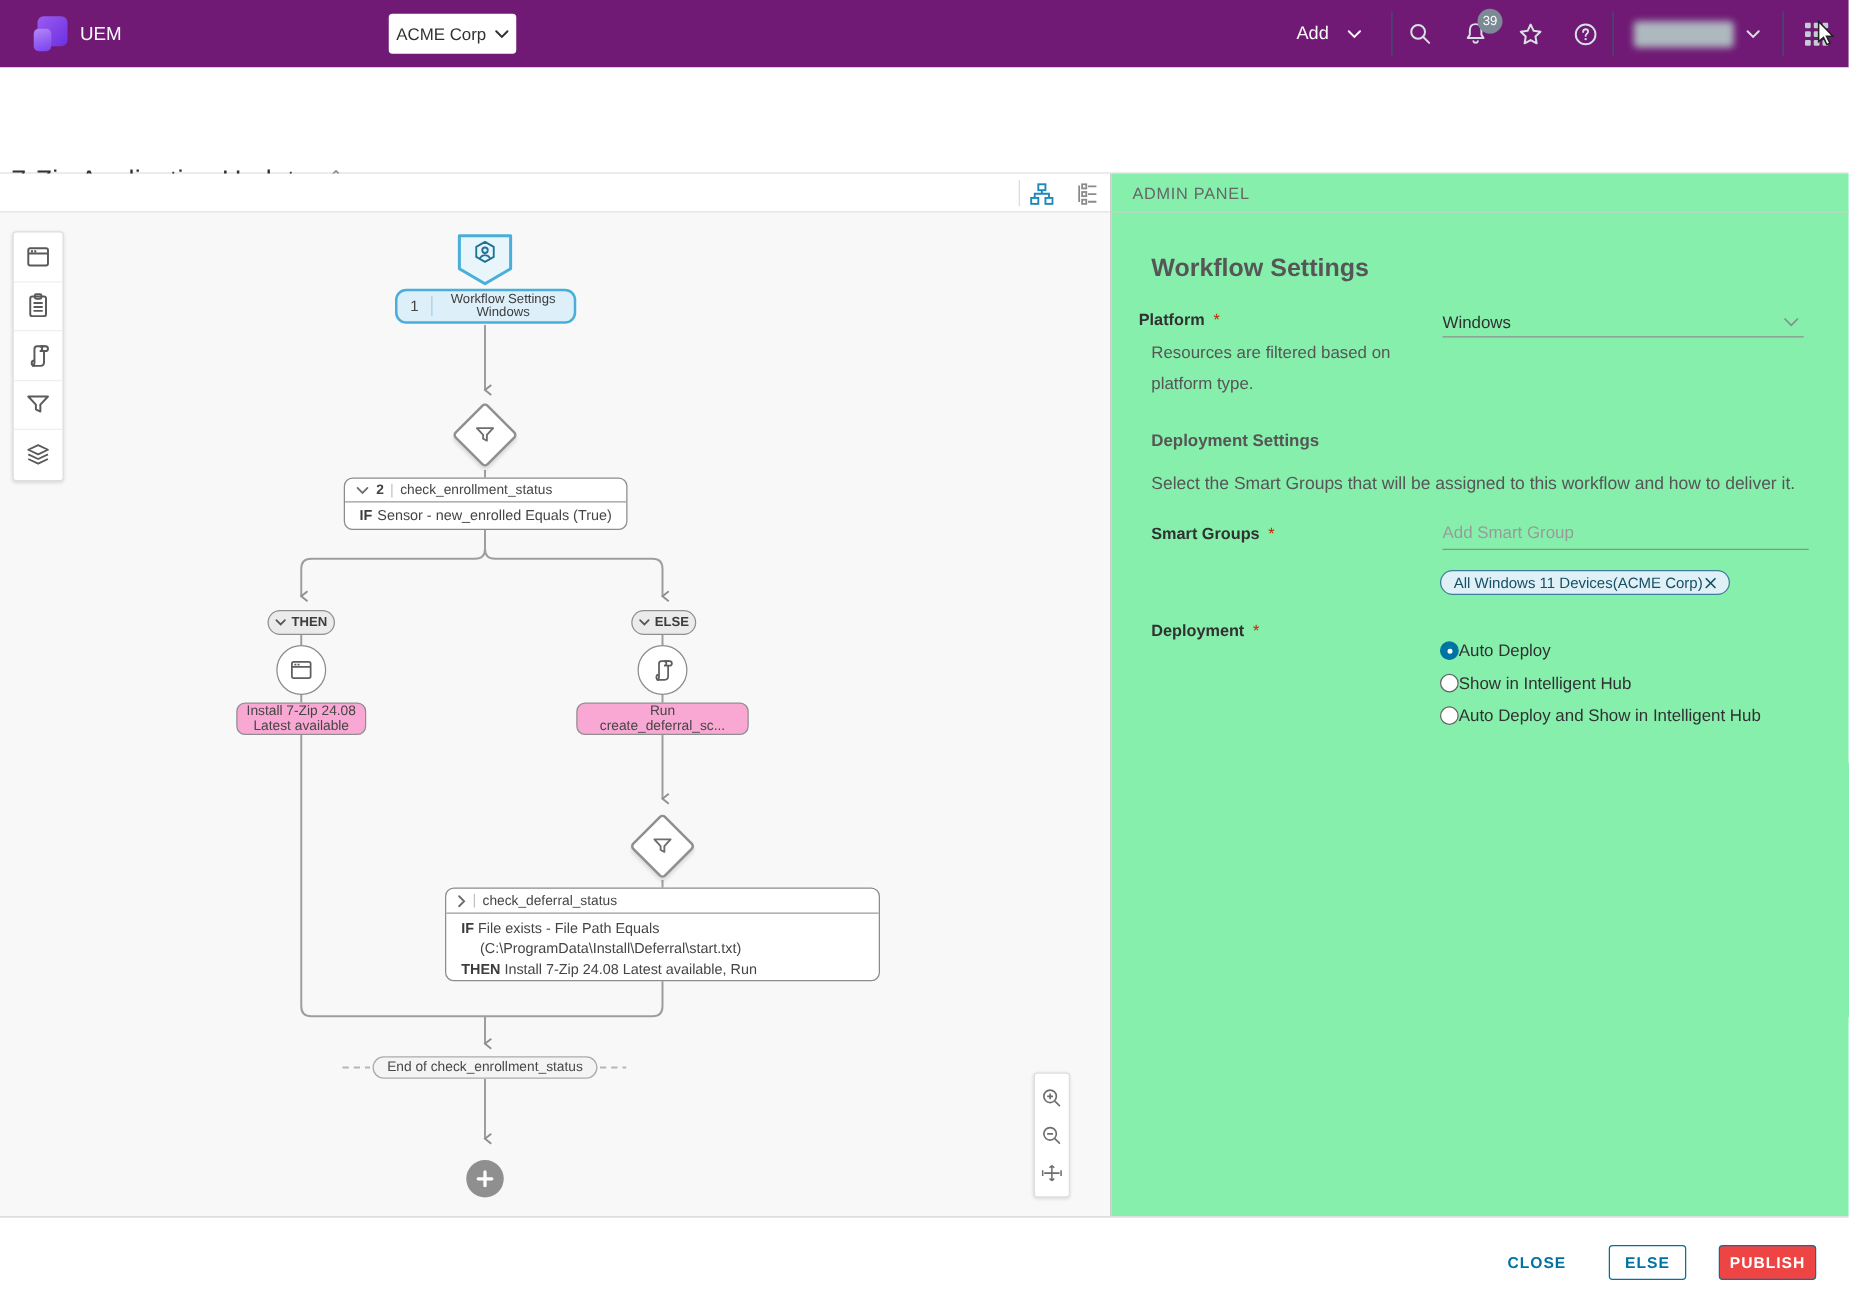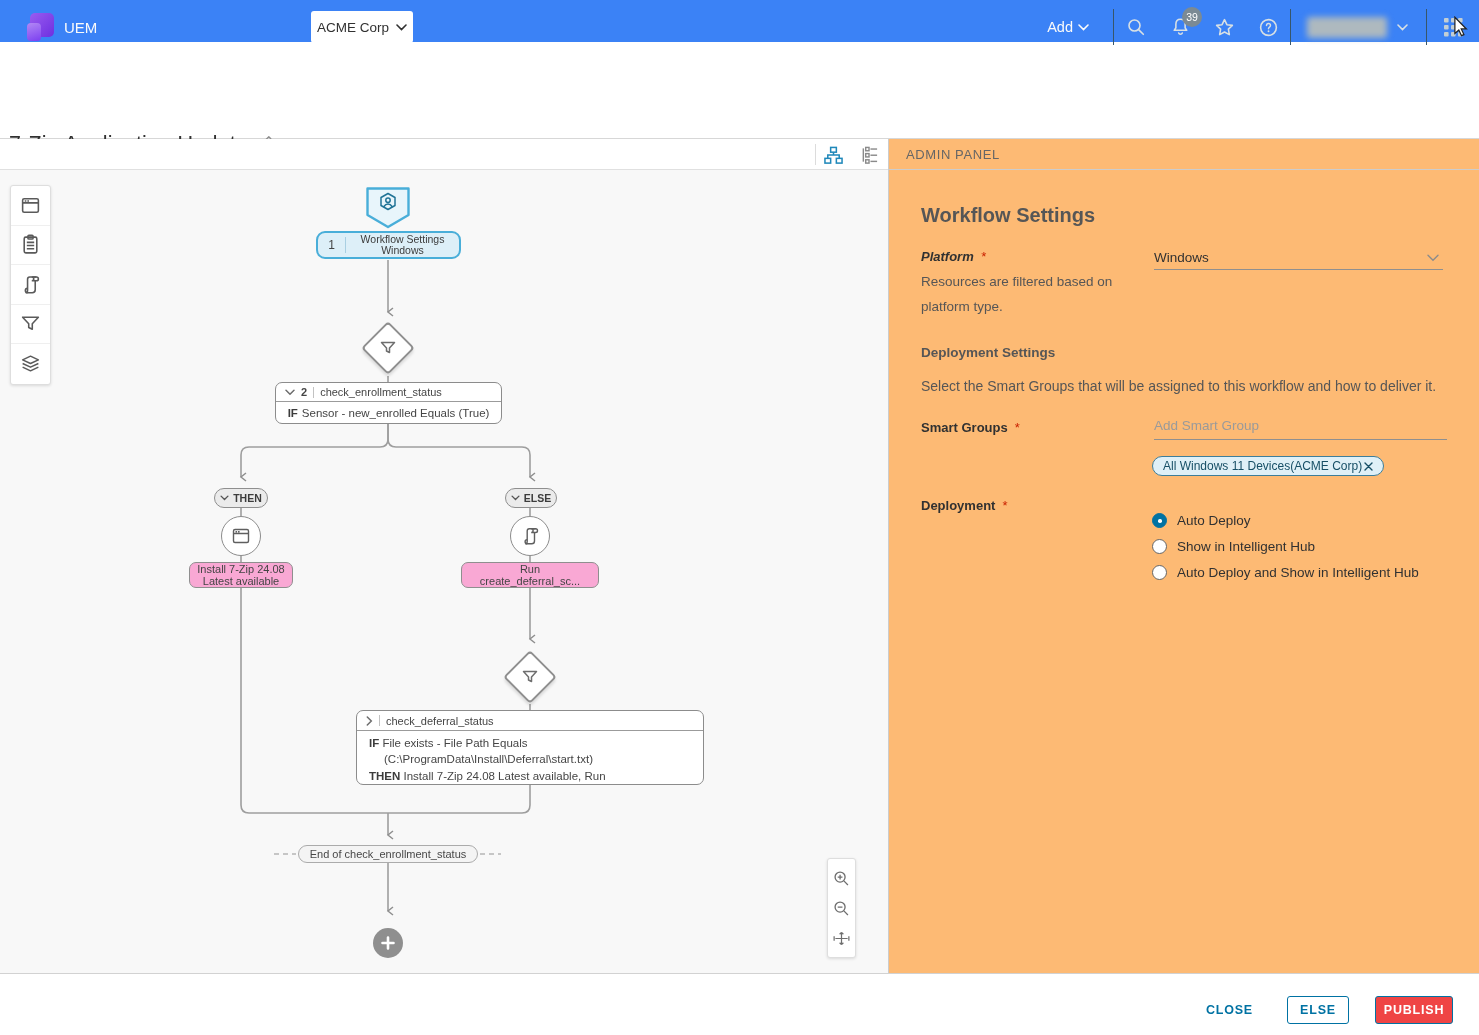--- a/index.html
+++ b/index.html
@@ -1,33 +1,33 @@
 <!DOCTYPE html>
 <html><head>
 <meta charset="utf-8">
 <style>
   * { margin:0; padding:0; box-sizing:border-box; }
   html,body { width:1479px; height:1035px; overflow:hidden; background:#fff;
     font-family:"Liberation Sans", sans-serif; color:#313131; }
   .screen { position:relative; width:1479px; height:1035px; }
 
   
-  .topbar { position:absolute; left:0; top:0; width:1479px; height:42px;
-    background:#3b82f6; display:flex; align-items:center; }
+  .topbar { position:absolute; left:0; top:0; width:1479px; height:54px;
+    background:#701a75; display:flex; align-items:center; }
   .logo { position:absolute; left:27px; top:13px; width:27px; height:28px; }
   .logo .big { position:absolute; left:3px; top:0; width:24px; height:24px; border-radius:5px;
     background:linear-gradient(135deg,#9a5cf0,#6d2fe0); }
   .logo .small { position:absolute; left:0; top:10px; width:14px; height:18px; border-radius:4px;
     background:linear-gradient(160deg,#b388f5,#7b3ff0); }
   .product-name { position:absolute; left:64px; top:19px; color:#fafafa; font-size:15px; }
   .org-btn { position:absolute; left:311px; top:11px; width:102px; height:32px; background:#fff;
     border:none; border-radius:3px; display:flex; align-items:center; justify-content:center; gap:7px;
     font-size:13.5px; color:#313131; font-weight:500; cursor:pointer; }
   .tb-right { position:absolute; right:0; top:0; height:54px; display:flex; align-items:center; }
-  .add-btn { display:flex; align-items:center; gap:5px; color:#fafafa; font-size:14.5px; cursor:pointer; margin-right:24px; }
+  .add-btn { display:flex; align-items:center; gap:15px; color:#fafafa; font-size:14.5px; cursor:pointer; margin-right:24px; }
   .tb-sep { width:1px; height:36px; background:#37566a; }
   .tb-icon { width:44px; height:54px; display:flex; align-items:center; justify-content:center;
     color:#d8e0e4; cursor:pointer; position:relative; }
   .badge { position:absolute; top:7px; left:24px; min-width:20px; height:20px; border-radius:10px;
     background:#7b8a94; color:#fff; font-size:10.5px; display:flex; align-items:center; justify-content:center;
     padding:0 3px; }
   .user-area { display:flex; align-items:center; gap:10px; margin:0 18px 0 16px; cursor:pointer; }
   .user-blur { width:80px; height:21px; border-radius:3px; background:#aeb9bf; filter:blur(3px); }
   .grid-wrap { position:relative; width:52px; height:54px; display:flex; align-items:center; justify-content:center; cursor:pointer; }
   .cursor { position:absolute; left:26px; top:16px; }
@@ -105,46 +105,46 @@
   .add-node { left:373px; top:789px; width:30px; height:30px; border-radius:50%; background:#8f8f8f;
     border:none; display:flex; align-items:center; justify-content:center; color:#fff; cursor:pointer; }
 
   .zoom-card { position:absolute; left:827px; top:719px; width:29px; height:100px; background:#fff;
     border:1px solid #dedede; border-radius:3px; box-shadow:0 1px 3px rgba(0,0,0,.12);
     display:flex; flex-direction:column; align-items:center; justify-content:space-around; padding:4px 0; }
   .zoom-btn { width:24px; height:24px; border:none; background:none; color:#6e6e6e; cursor:pointer;
     display:flex; align-items:center; justify-content:center; }
 
   
-  .admin { position:absolute; left:889px; top:139px; width:590px; height:834px; background:#fdba74; }
+  .admin { position:absolute; left:889px; top:139px; width:590px; height:834px; background:#86efac; }
   .admin-header { position:absolute; left:0; top:0; width:590px; height:31px; border-bottom:1px solid #cccccc;
     display:flex; align-items:center; padding-left:17px; font-size:13px; color:#666; letter-spacing:.6px; }
   .ws-heading { position:absolute; left:32px; top:65px; font-size:20px; color:#565656; }
   .field-label { font-size:13px; font-weight:bold; color:#313131; }
   .req { color:#c92100; margin-left:7px; font-size:13px; }
-  .lbl-platform { position:absolute; left:32px; top:108px;font-style:italic; }
+  .lbl-platform { position:absolute; left:22px; top:108px; }
   .platform-desc { position:absolute; left:32px; top:130px; width:215px; font-size:13.5px; color:#565656;
     line-height:25px; }
   .select { position:absolute; left:265px; top:106px; width:289px; height:25px;
     border-bottom:1px solid #8f8f8f; display:flex; align-items:center; justify-content:space-between;
     font-size:13.5px; color:#313131; cursor:pointer; }
   .select .chevron { color:#8c8c8c; margin-right:4px; }
   .ds-heading { position:absolute; left:32px; top:206px; font-size:13.5px; font-weight:bold; color:#565656; }
   .ds-desc { position:absolute; left:32px; top:239px; width:530px; font-size:14px; color:#565656; }
   .lbl-sg { position:absolute; left:32px; top:279px; }
   .sg-input { position:absolute; left:265px; top:273px; width:293px; height:28px; border:none;
     border-bottom:1px solid #8f8f8f; background:transparent; font-size:13.5px; color:#313131; outline:none;
     font-family:"Liberation Sans", sans-serif; }
   .sg-input::placeholder { color:#9a9a9a; }
   .chip { position:absolute; left:263px; top:317px; height:20px; padding:0 10px; background:#dff0f7;
     border:1px solid #3d7e9a; border-radius:10px; display:flex; align-items:center; gap:2px;
     font-size:12px; color:#174f66; cursor:default; }
   .chip-x { display:flex; color:#174f66; cursor:pointer; }
   .lbl-dep { position:absolute; left:32px; top:357px; }
-  .radio-row { position:absolute; left:263px; display:flex; align-items:center; gap:10px; cursor:pointer; }
+  .radio-row { position:absolute; left:263px; display:flex; align-items:center; gap:0; cursor:pointer; }
   .radio { width:15px; height:15px; border-radius:50%; border:1px solid #666; background:#fff; flex:none;
     position:relative; }
   .radio.checked { background:#0072a3; border-color:#0072a3; }
   .radio.checked::after { content:""; position:absolute; left:5px; top:5px; width:3.5px; height:3.5px;
     border-radius:50%; background:#fff; }
   .radio-label { font-size:13.5px; color:#313131; }
 
   
   .footer { position:absolute; left:0; top:973px; width:1479px; height:62px; background:#fff;
     border-top:1px solid #d2d2d2; }

